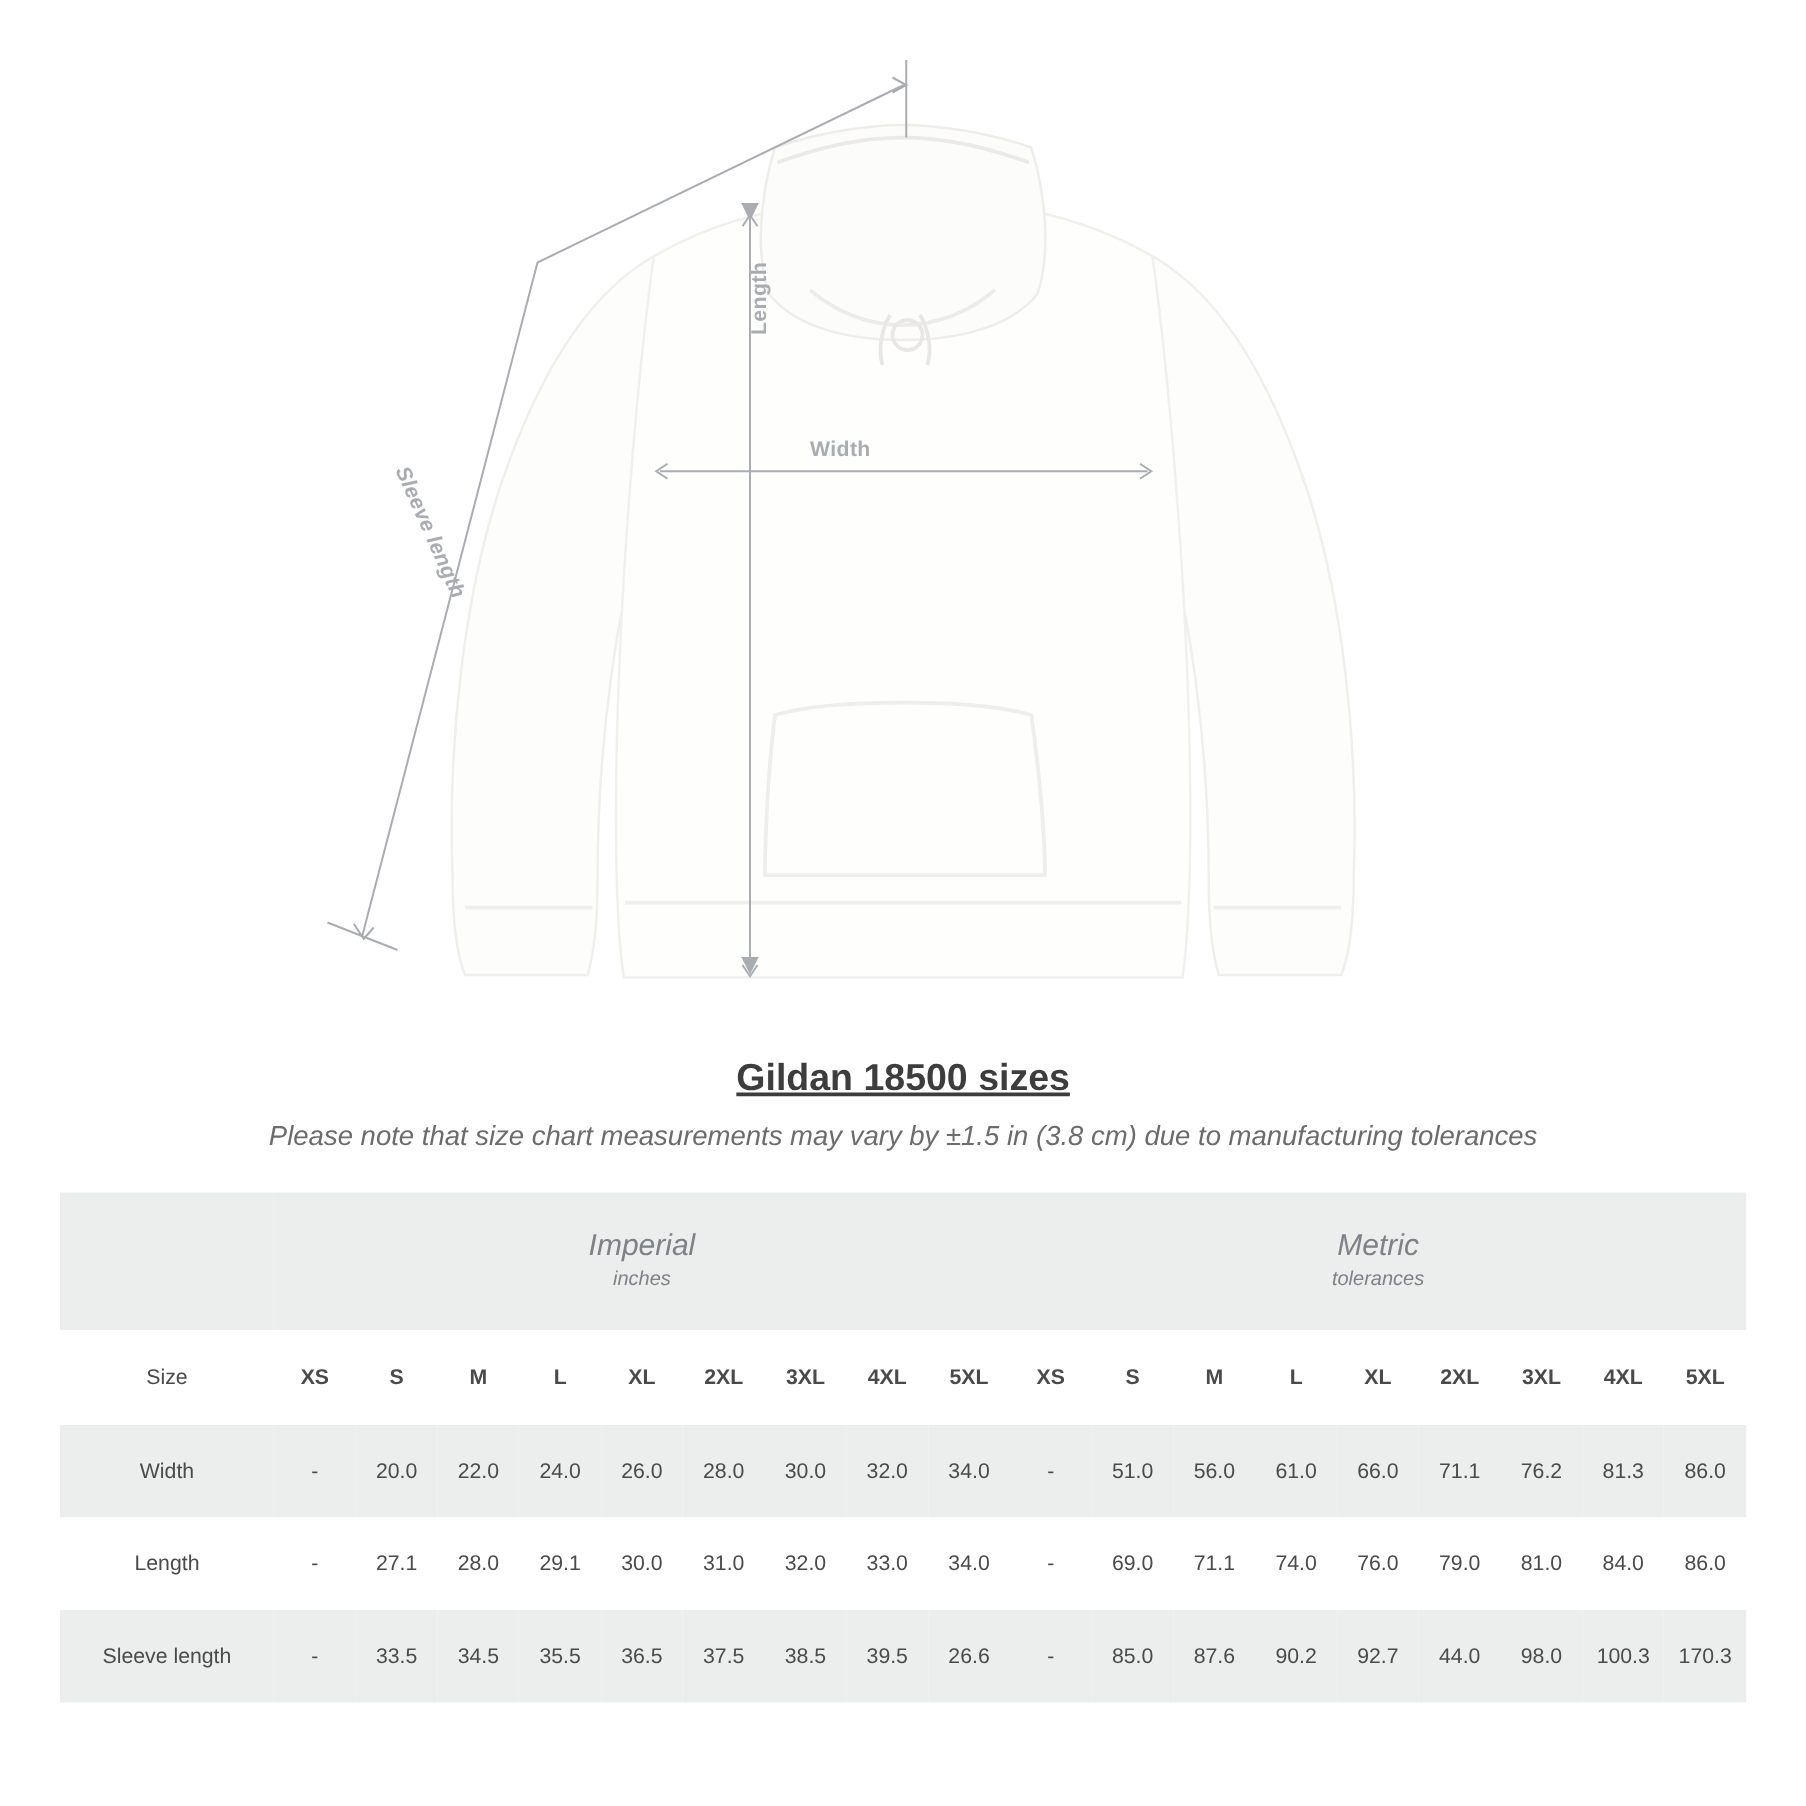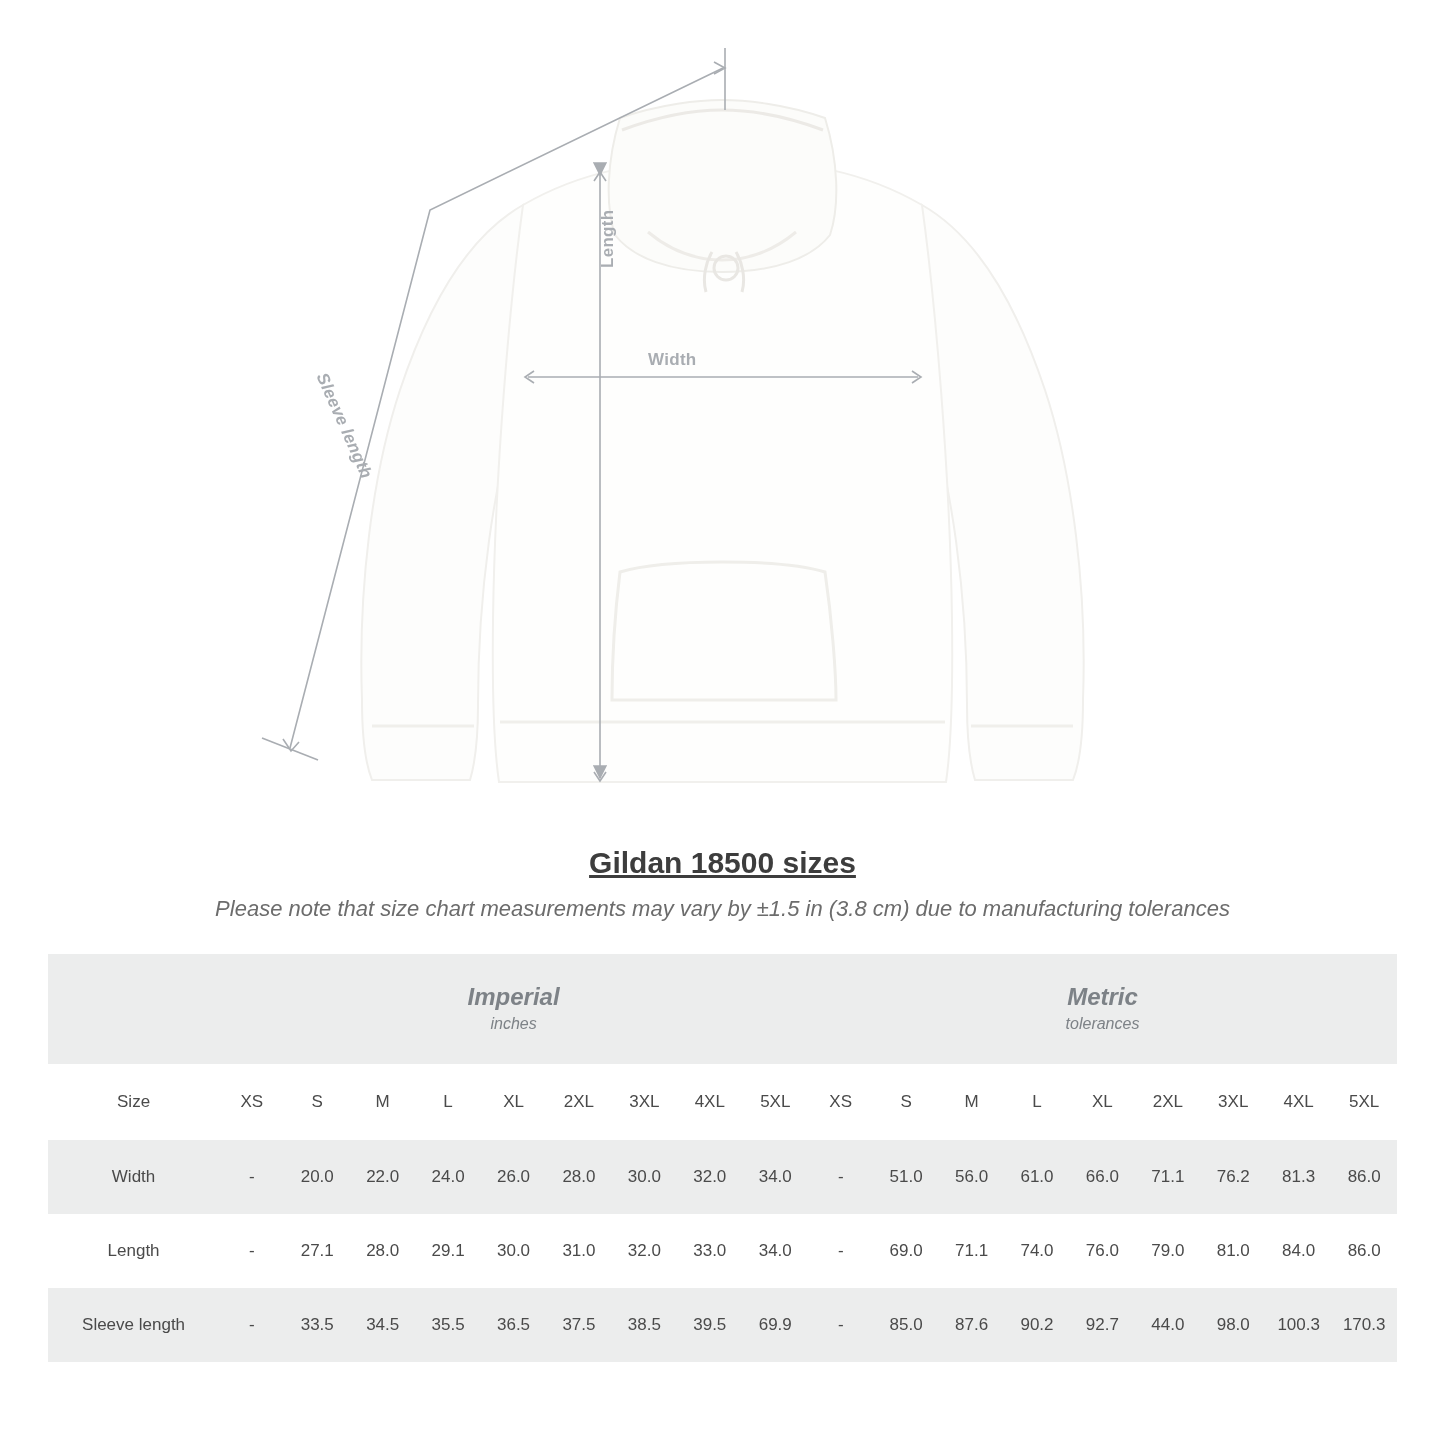--- a/index.html
+++ b/index.html
@@ -98,34 +98,34 @@
     height: 74px;
     vertical-align: middle;
   }
   .unit-head {
     background: #eceded;
     height: 110px;
   }
   .unit-head .unit-name {
     font-size: 24px;
     font-style: italic;
-    font-weight: bold;
+    font-weight: normal;
     color: #7d8287;
     line-height: 1.25;
   }
   .unit-head .unit-sub {
     font-size: 16px;
     font-style: italic;
     color: #7d8287;
     line-height: 1.5;
   }
 
   tr.row-head td {
     background: #ffffff;
-    font-weight: normal;
+    font-weight: bold;
     color: #4a4a4a;
     font-size: 17px;
     height: 76px;
   }
   tr.row-head td.rowlabel {
     font-weight: normal;
   }
 
   tr.band-grey td { background: #eceded; }
   tr.band-white td { background: #ffffff; }
@@ -309,21 +309,21 @@
         <tr class="band-grey">
           <td class="rowlabel">Sleeve length</td>
           <td class="cell">-</td>
           <td class="cell">33.5</td>
           <td class="cell">34.5</td>
           <td class="cell">35.5</td>
           <td class="cell">36.5</td>
           <td class="cell">37.5</td>
           <td class="cell">38.5</td>
           <td class="cell">39.5</td>
-          <td class="cell">69.9</td>
+          <td class="cell">26.6</td>
           <td class="cell-sep">-</td>
           <td class="cell">85.0</td>
           <td class="cell">87.6</td>
           <td class="cell">90.2</td>
           <td class="cell">92.7</td>
           <td class="cell">44.0</td>
           <td class="cell">98.0</td>
           <td class="cell">100.3</td>
           <td class="cell">170.3</td>
         </tr>

